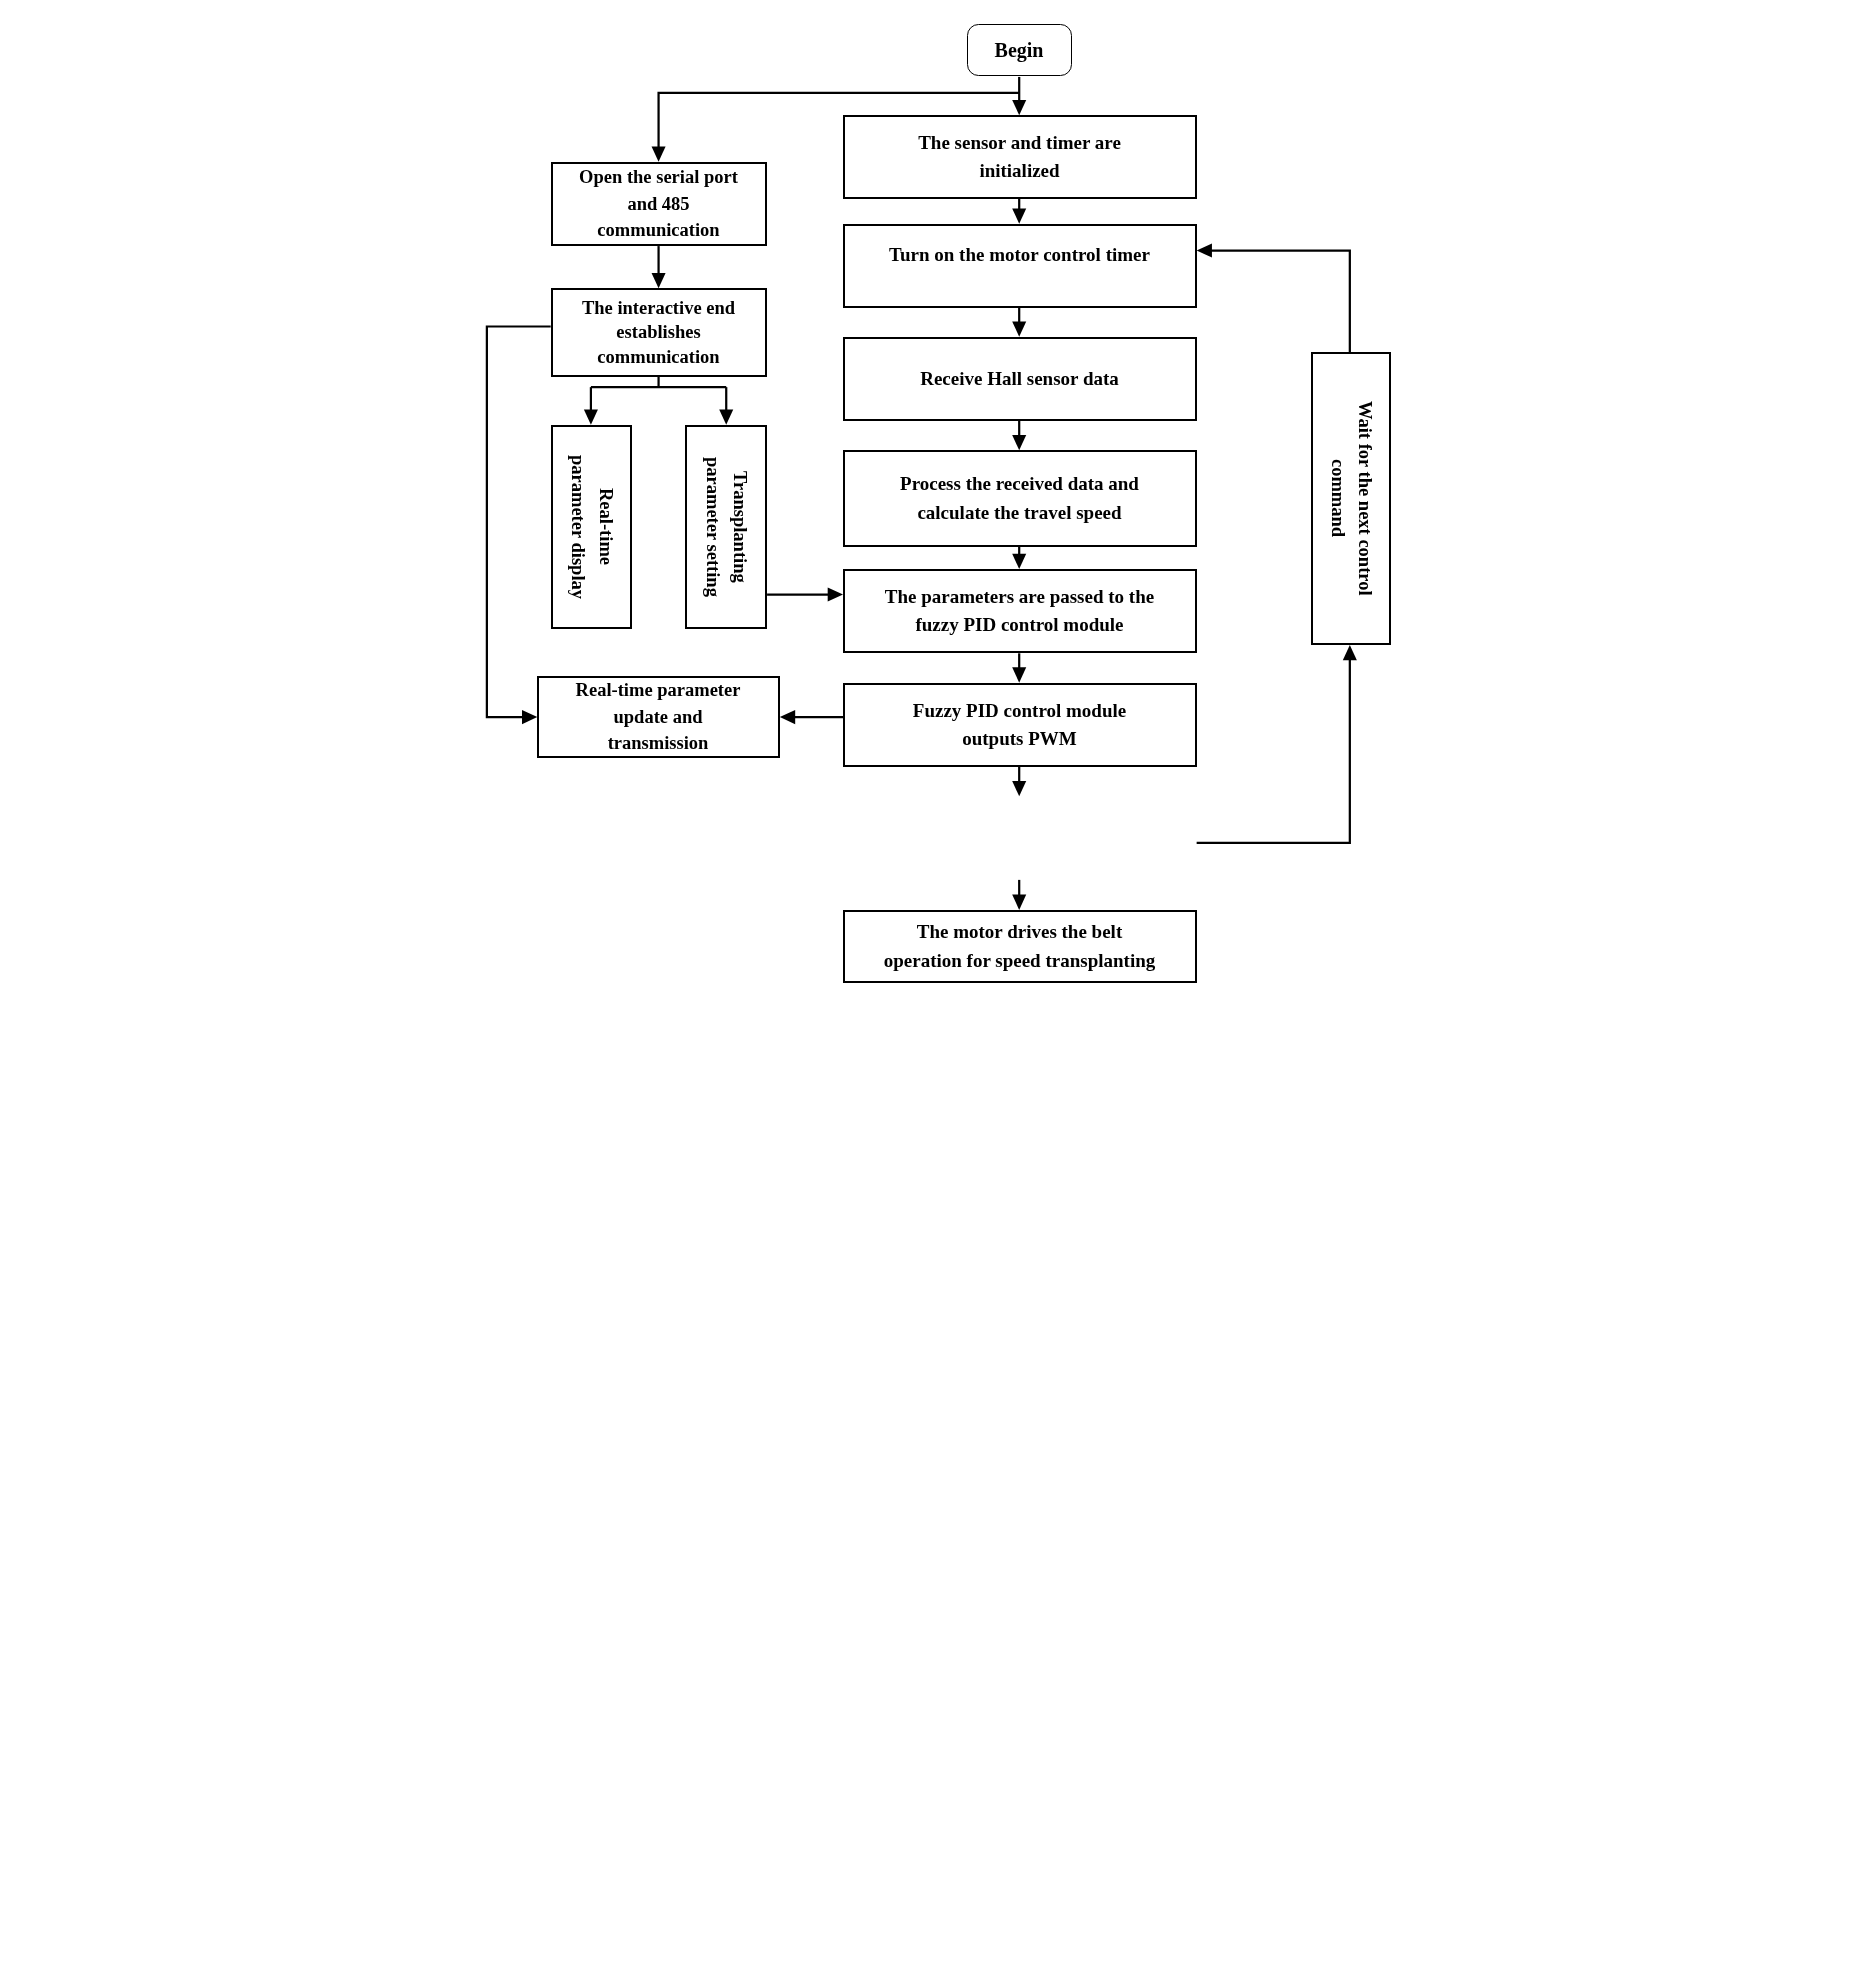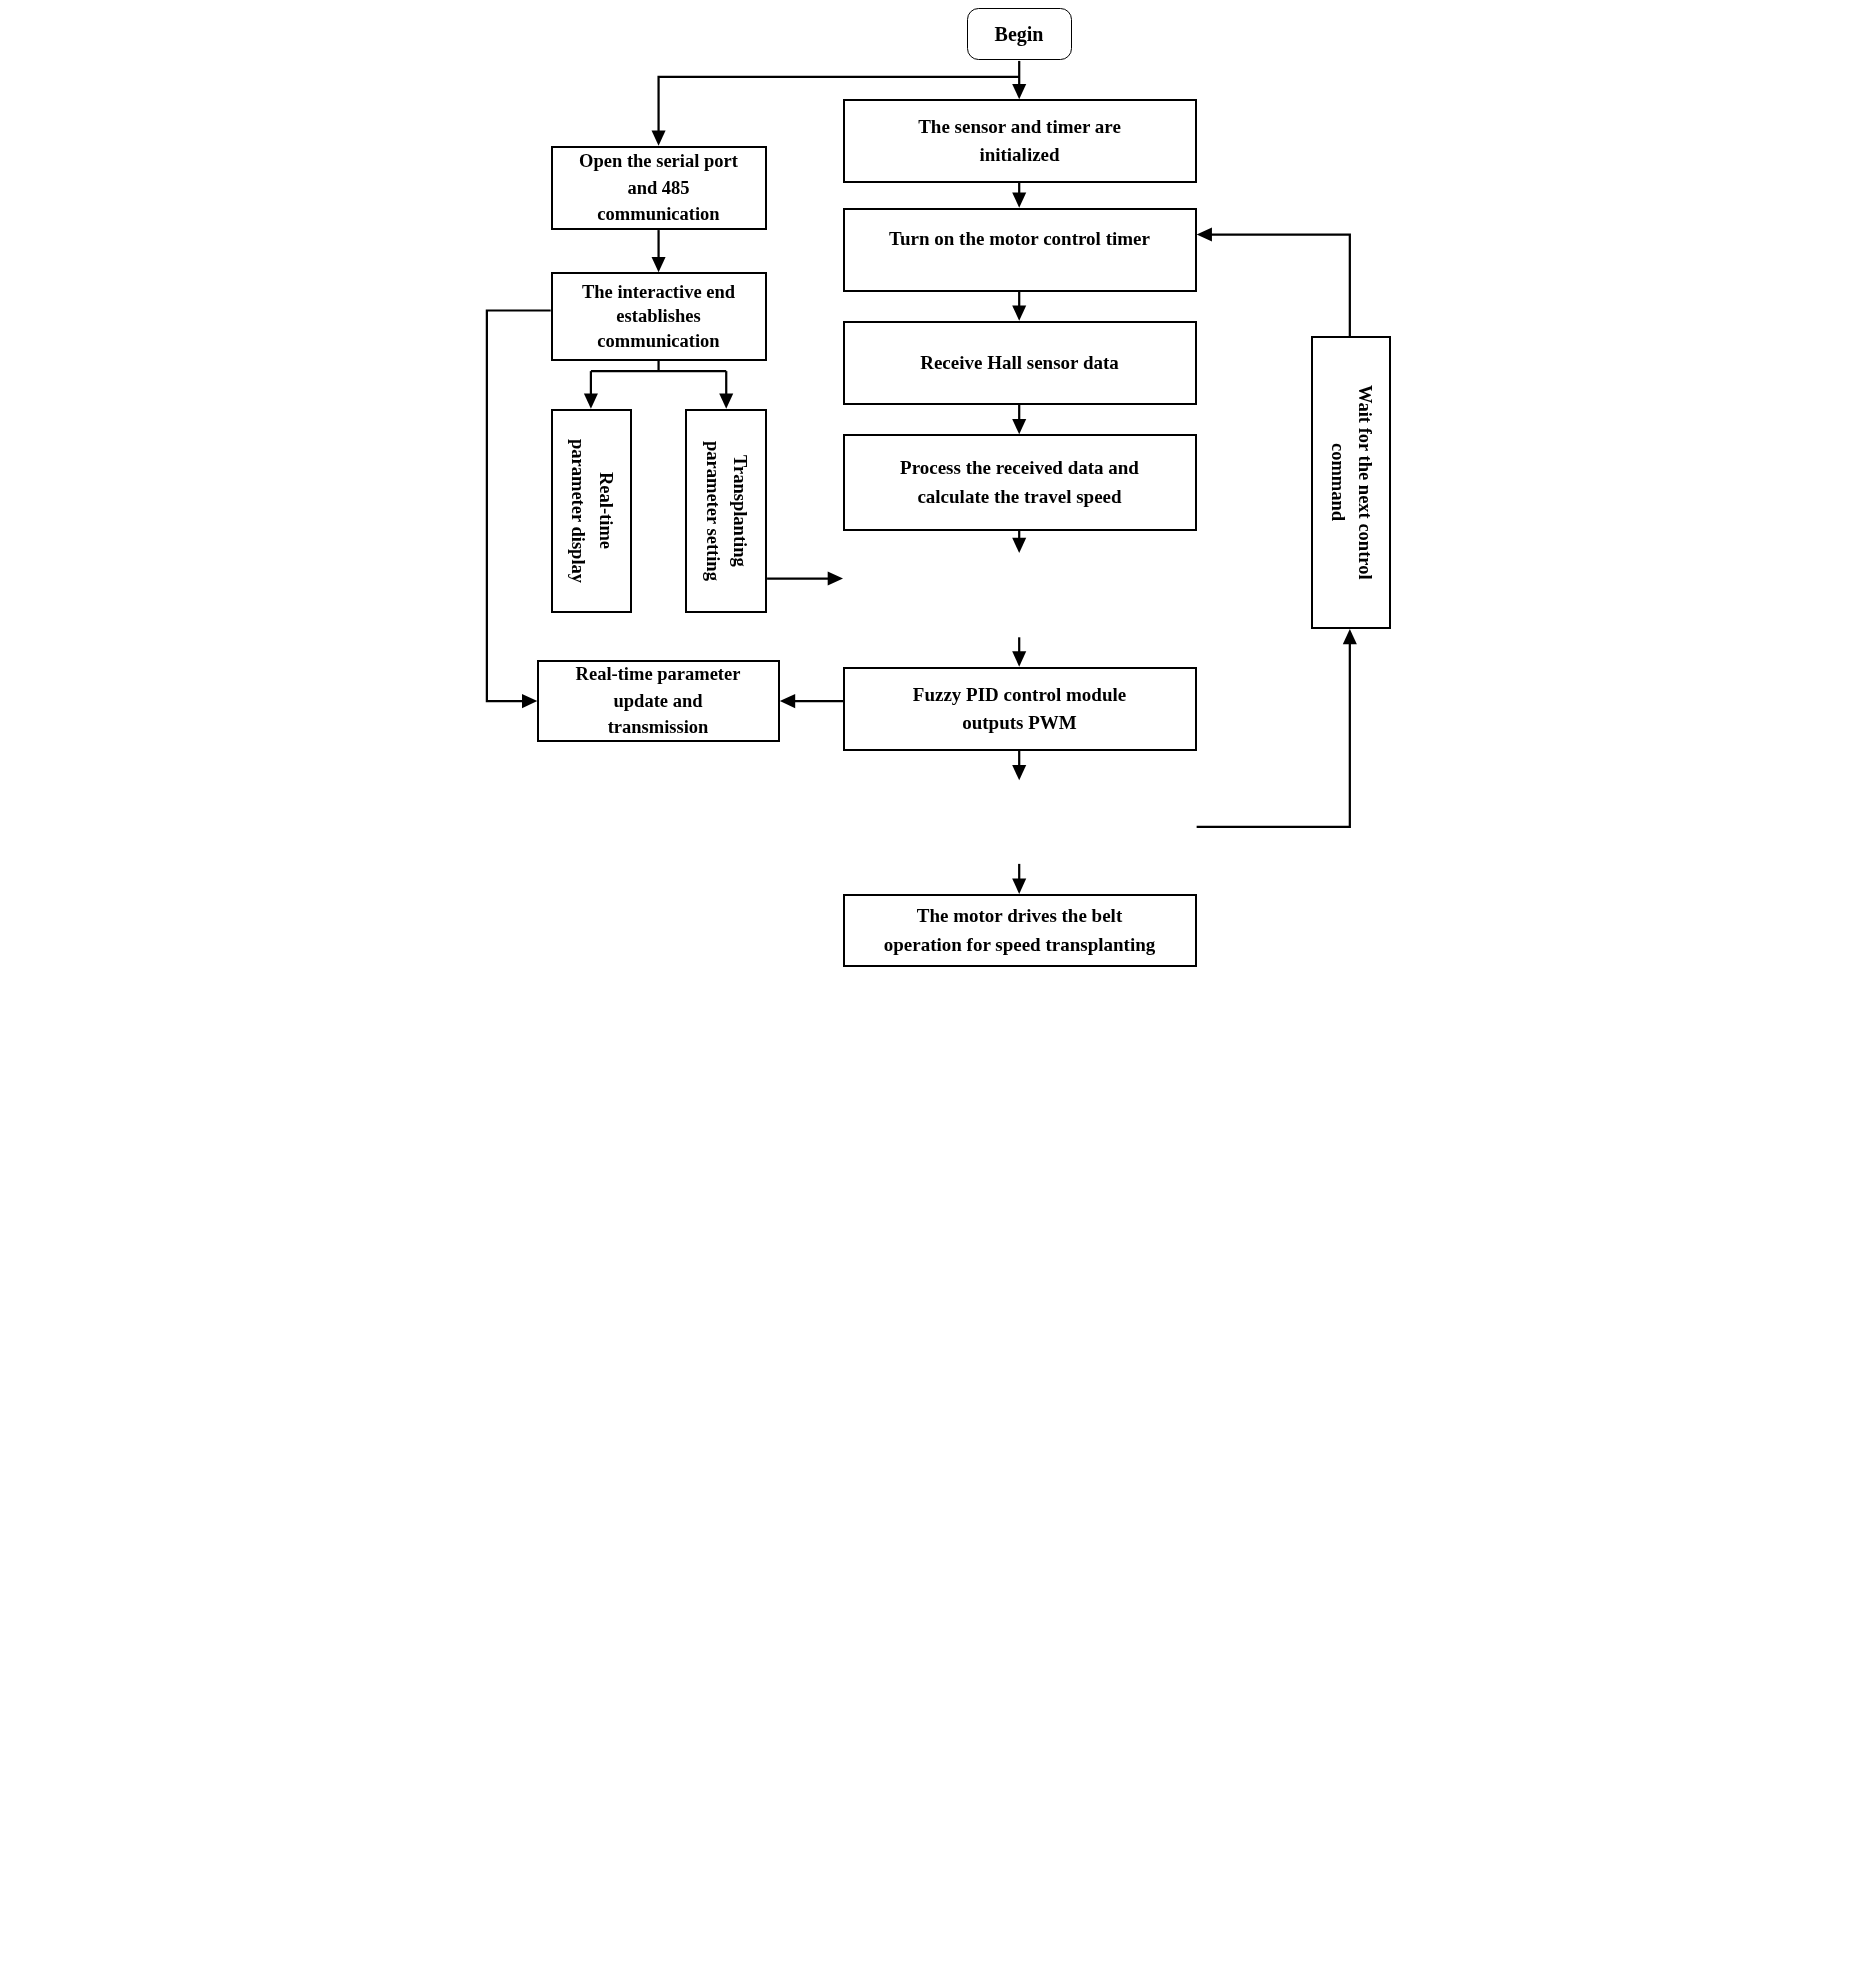--- a/index.html
+++ b/index.html
@@ -4,21 +4,21 @@
 <style>
   html, body {
     margin: 0;
     padding: 0;
     background: #ffffff;
   }
   .canvas {
     position: relative;
     width: 937px;
     height: 988px;
-    margin: 0 auto;
+    margin: 16px auto;
     background: #ffffff;
     font-family: "Liberation Serif", "DejaVu Serif", serif;
     color: #000000;
   }
   .connectors {
     position: absolute;
     left: 0;
     top: 0;
     width: 937px;
     height: 988px;
@@ -176,20 +176,22 @@
   <div class="node n-sensor">The sensor and timer are
 initialized</div>
 
   <div class="node align-high n-turnon">Turn on the motor control timer</div>
 
   <div class="node n-receive">Receive Hall sensor data</div>
 
   <div class="node n-process">Process the received data and
 calculate the travel speed</div>
 
+  <div class="node n-params">The parameters are passed to the
+fuzzy PID control module</div>
 
   <div class="node n-fuzzy">Fuzzy PID control module
 outputs PWM</div>
 
 
   <div class="node n-motor">The motor drives the belt
 operation for speed transplanting</div>
 
   <div class="node small-gap n-open">Open the serial port
 and 485

